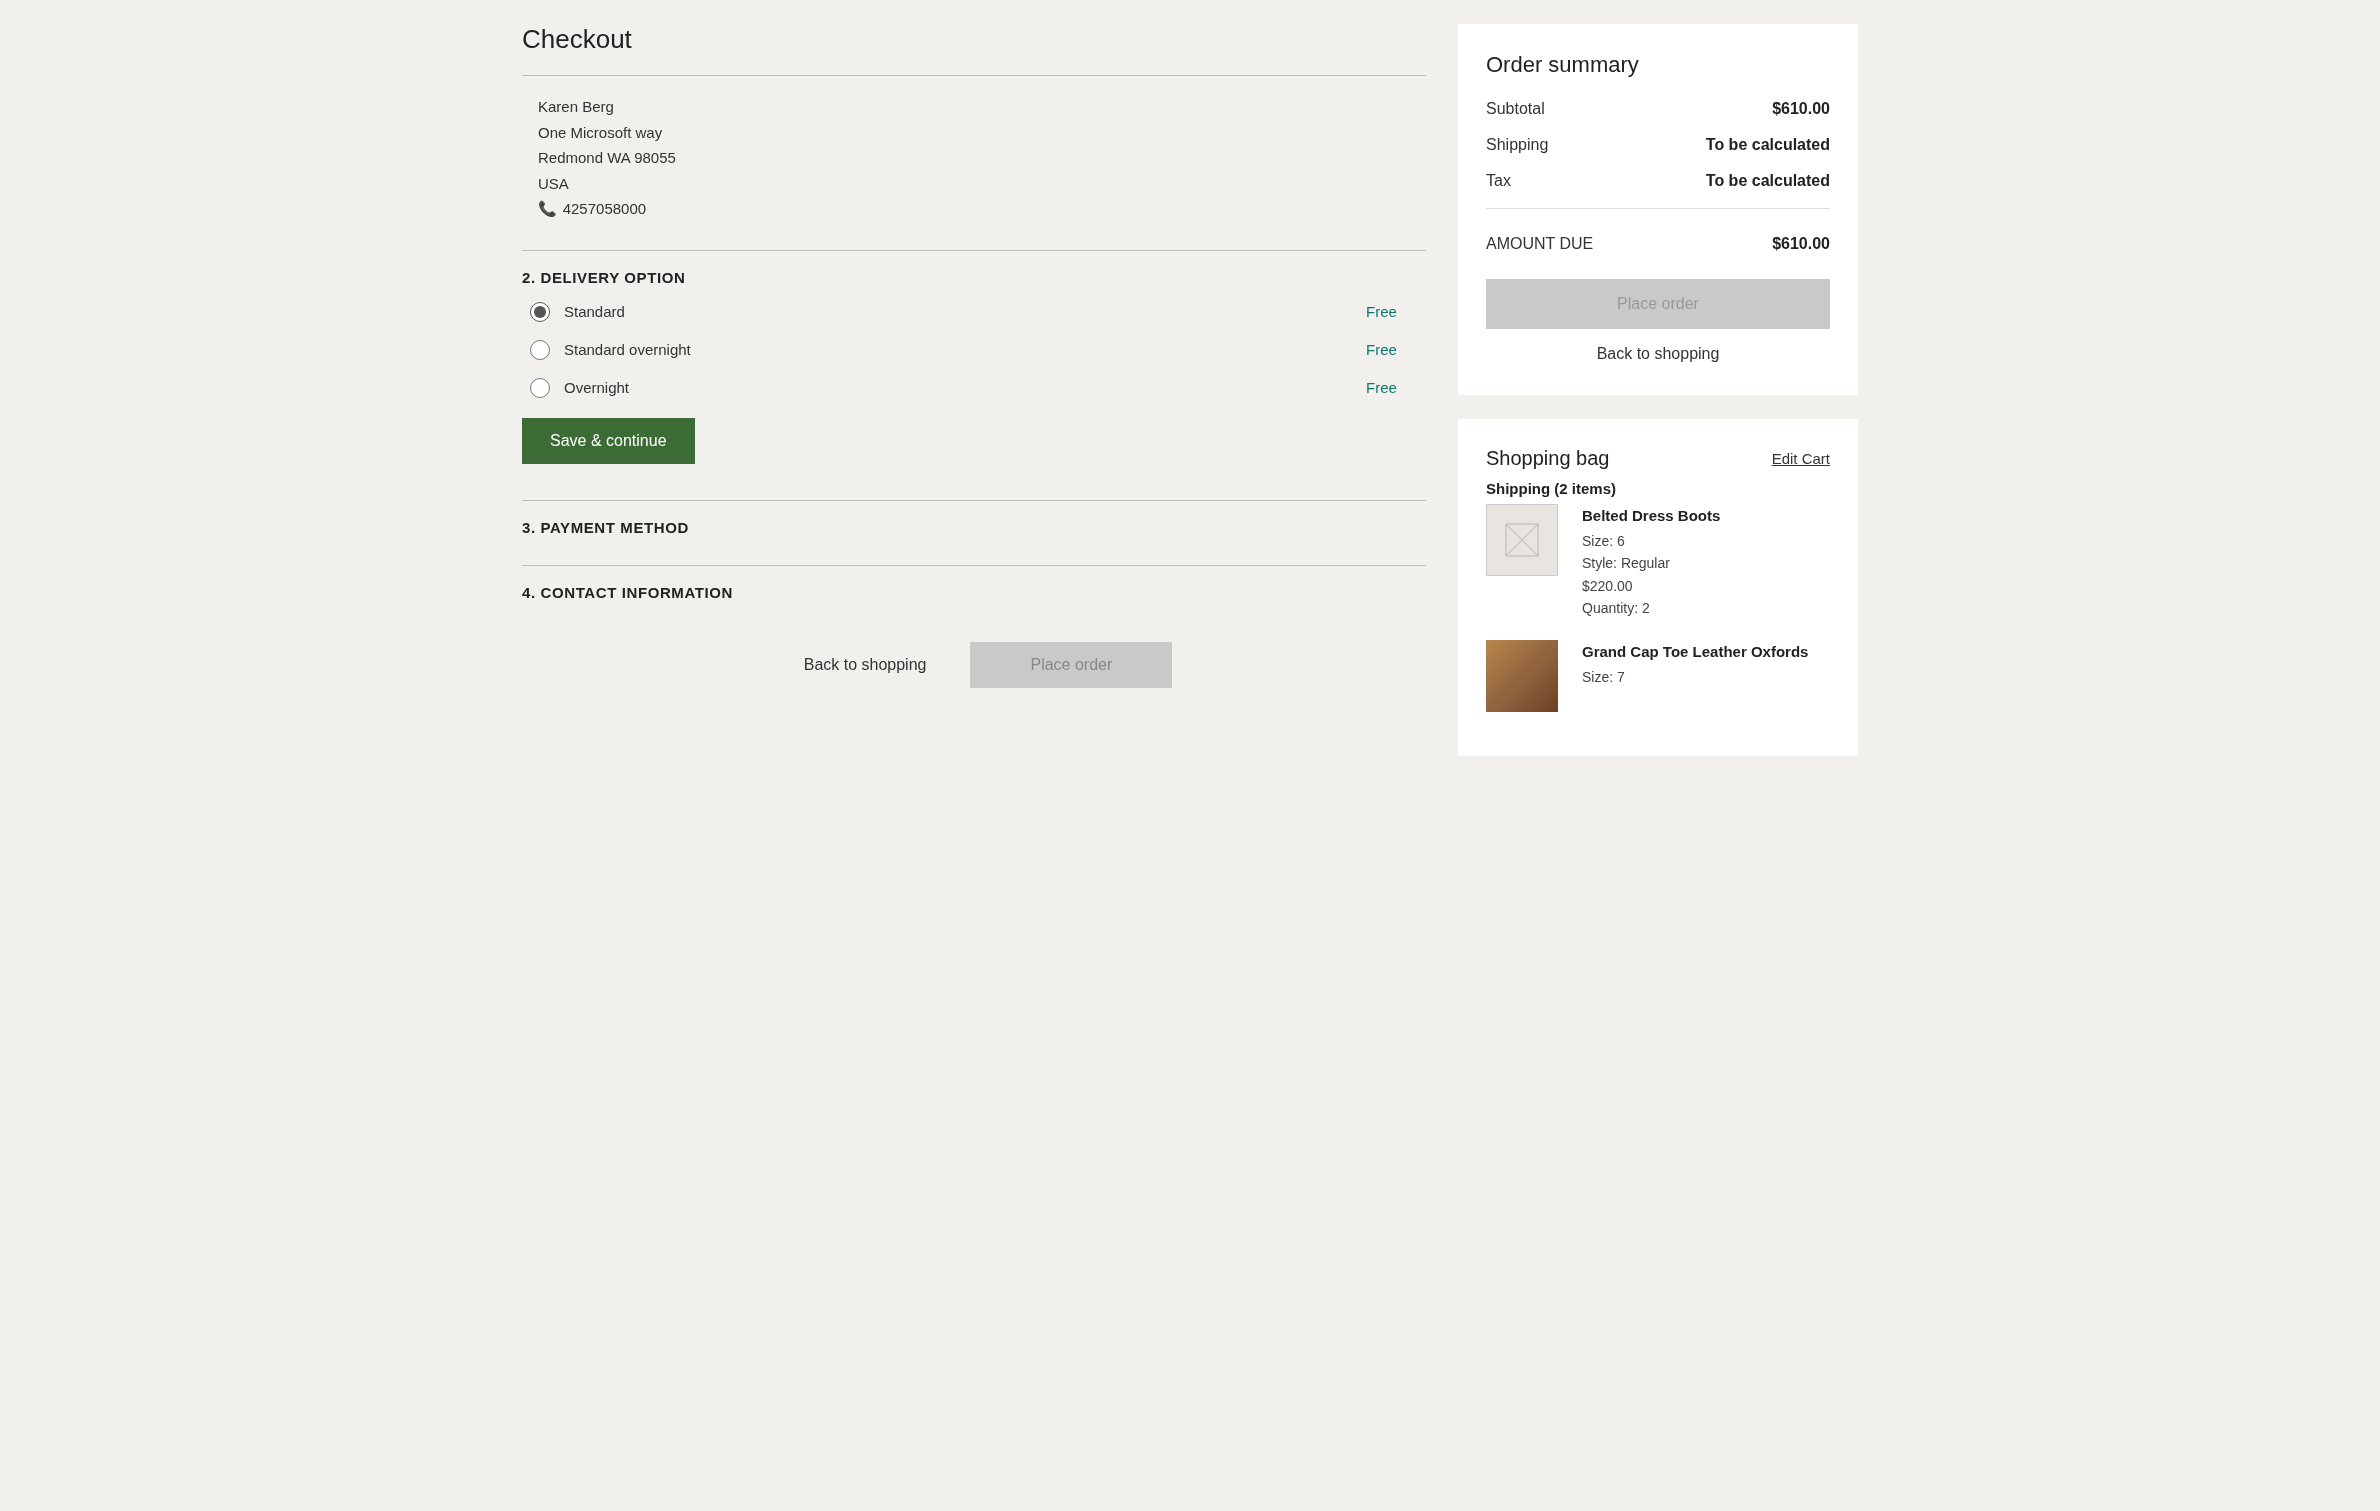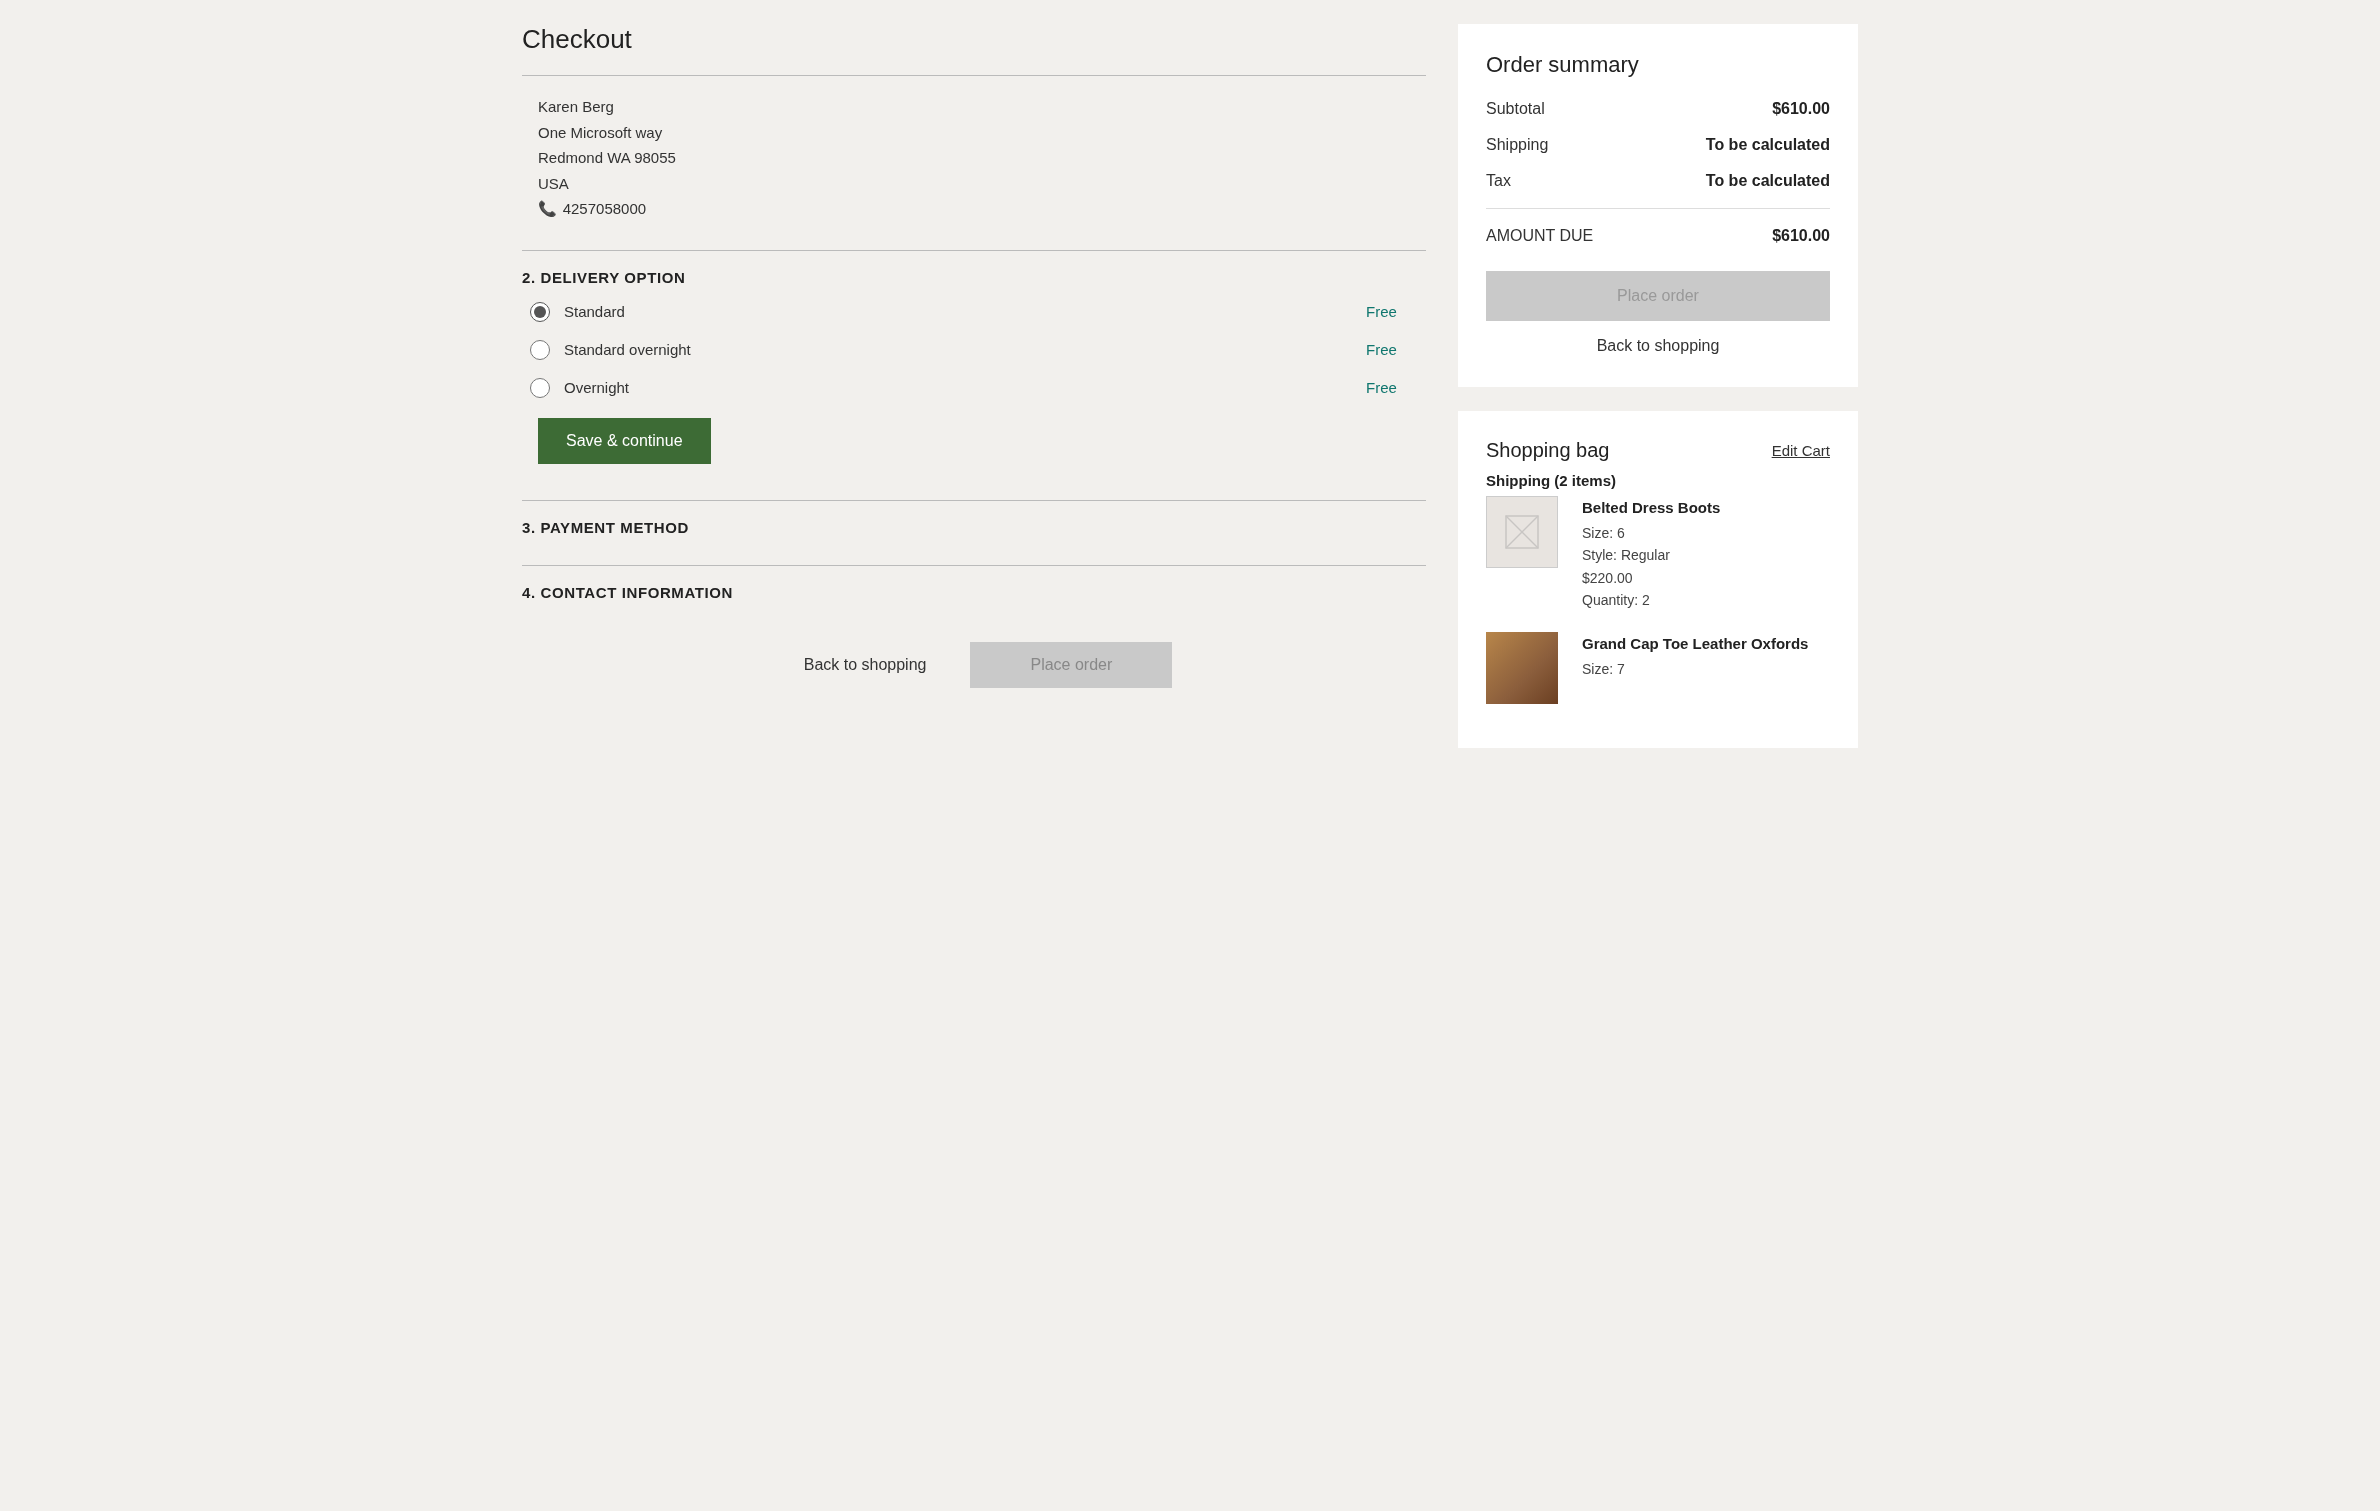--- a/index.html
+++ b/index.html
@@ -94,21 +94,21 @@
       min-width: 60px;
     }
     .save-continue-btn {
       background-color: #3d6b35;
       color: #fff;
       border: none;
       padding: 14px 28px;
       font-size: 16px;
       cursor: pointer;
       margin-bottom: 8px;
-      margin-left: 16px;
+      margin-left: 0;
     }
     .section-title-only {
       font-size: 15px;
       font-weight: 700;
       letter-spacing: 0.04em;
       color: #222;
       margin-bottom: 18px;
     }
     .bottom-actions {
       display: flex;
@@ -153,21 +153,21 @@
     }
     .summary-row {
       display: flex;
       justify-content: space-between;
       align-items: center;
       margin-bottom: 18px;
       font-size: 16px;
     }
     .summary-row.divider-above {
       border-top: 1px solid #ddd;
-      padding-top: 18px;
+      padding-top: 26px;
       margin-top: 4px;
     }
     .summary-label {
       color: #333;
     }
     .summary-value {
       font-weight: 700;
       color: #222;
     }
     .summary-value-pending {

